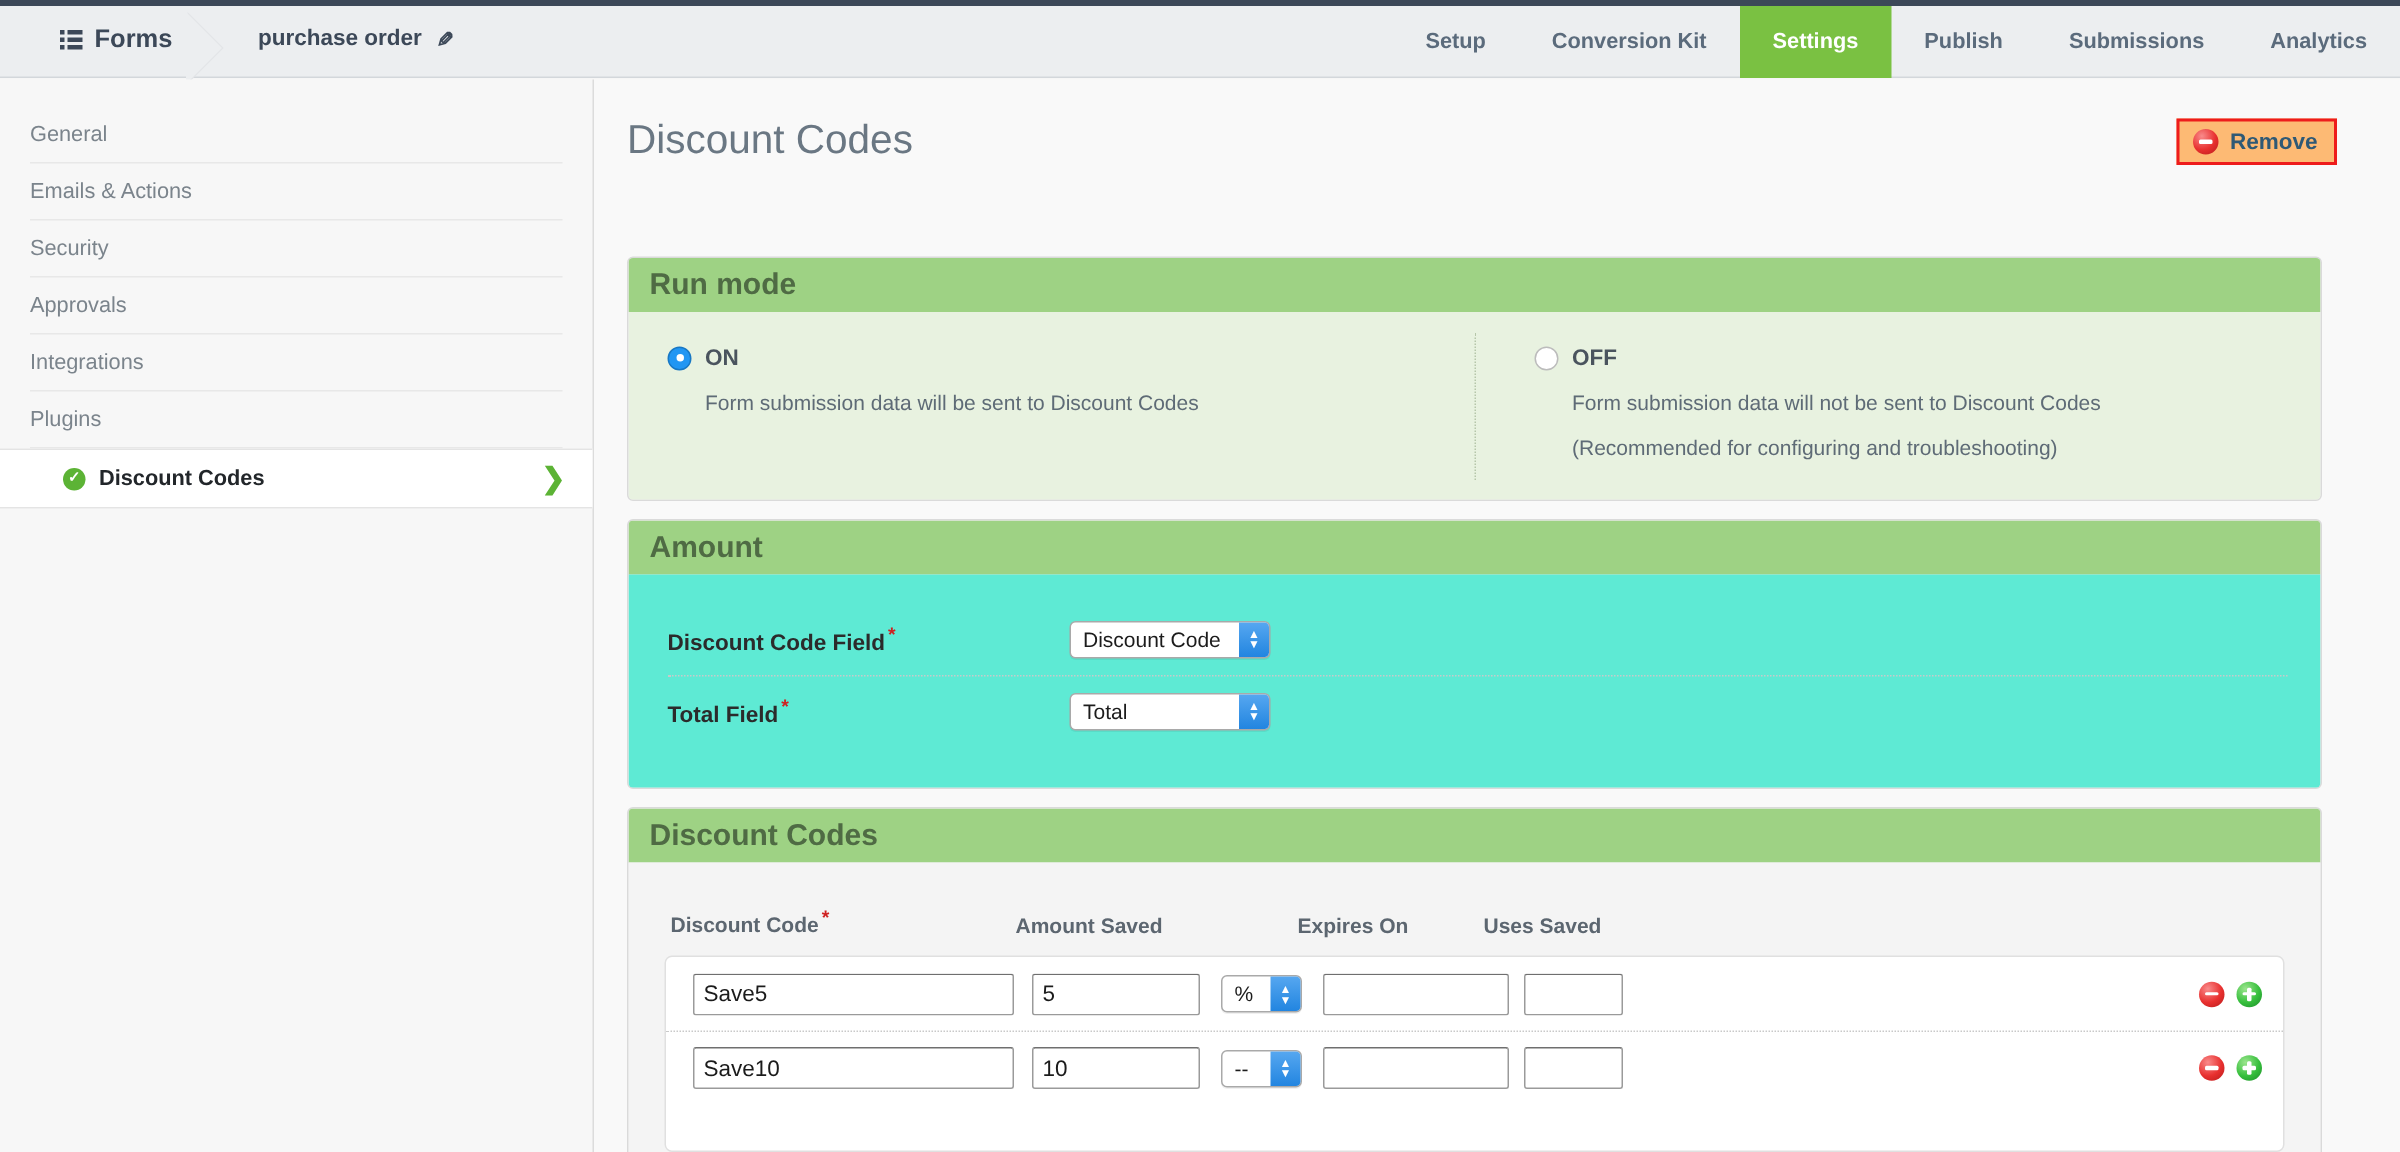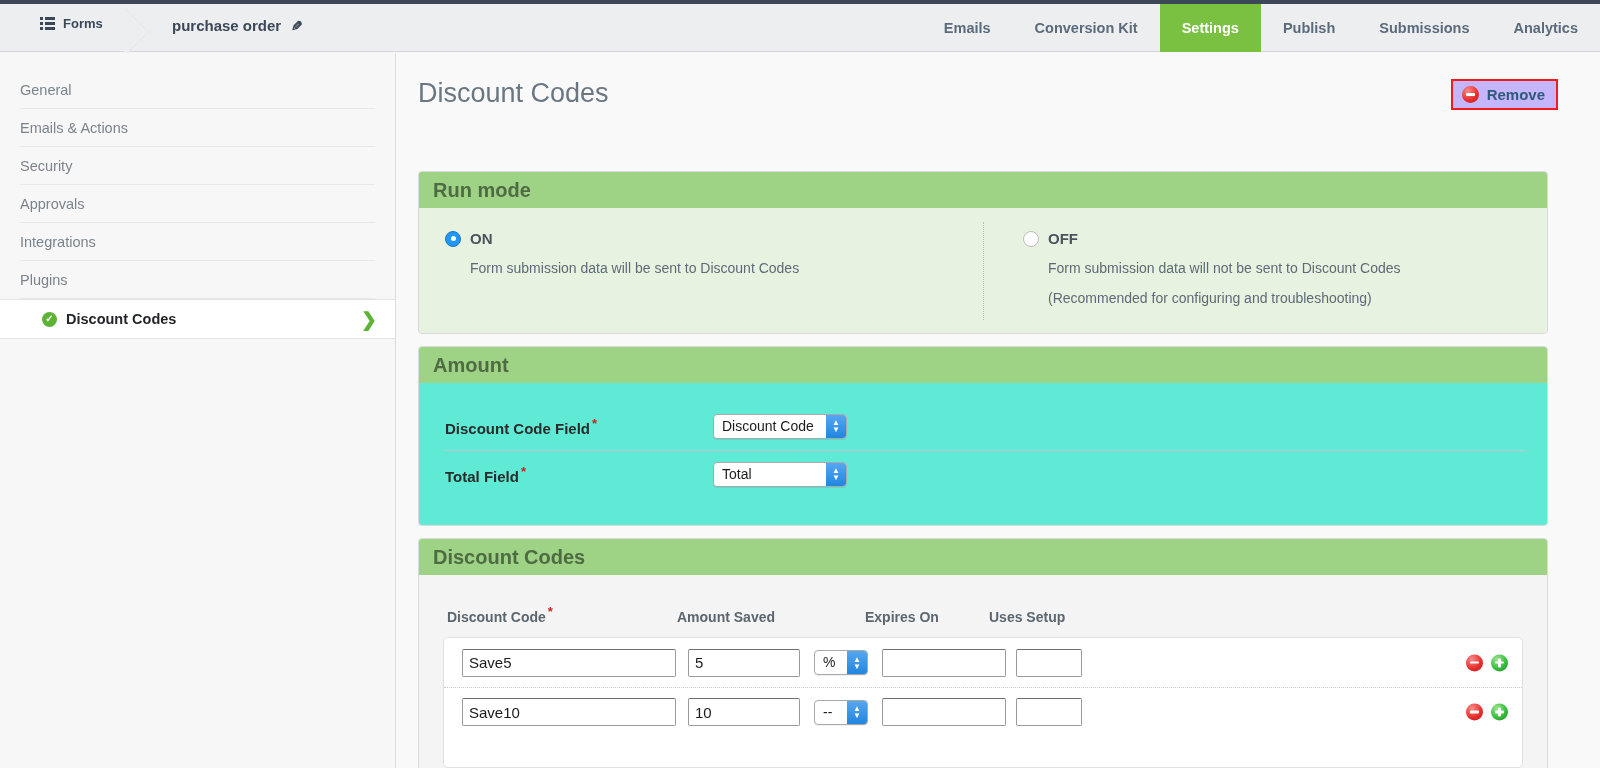--- a/index.html
+++ b/index.html
@@ -18,21 +18,21 @@
 
   
   .topbar {
     position: absolute; top: 4px; left: 0; width: 1600px; height: 48px;
     background: #eceef0;
     border-bottom: 1px solid #d3d7db;
   }
   .crumb-forms {
     position: absolute; left: 40px; top: 12px;
     display: flex; align-items: center; gap: 8px;
-    color: #3c4858; font-weight: bold; font-size: 13px;
+    color: #3c4858; font-weight: bold; font-size: 17px;
   }
   .forms-icon { display: inline-block; width: 15px; height: 13px; position: relative; }
   .forms-icon i {
     position: absolute; left: 0; width: 3px; height: 3px; background: #3c4858;
   }
   .forms-icon b {
     position: absolute; left: 5px; width: 10px; height: 3px; background: #3c4858;
   }
   .forms-icon .r0 { top: 0; } .forms-icon .r1 { top: 5px; } .forms-icon .r2 { top: 10px; }
 
@@ -110,21 +110,21 @@
     background: #f9f9f9; overflow: hidden;
   }
   .page-title {
     position: absolute; left: 22px; top: 25px;
     font-size: 27px; color: #6a7783; font-weight: normal;
   }
   .remove-btn-wrap {
     position: absolute; right: 42px; top: 26px;
     border: 2px solid #ee1c1c;
     padding: 5px 11px 5px 9px;
-    background: #c4b5fd;
+    background: #fdba74;
   }
   .remove-btn {
     display: flex; align-items: center; gap: 8px;
     color: #2f5975; font-weight: bold; font-size: 15px;
     cursor: pointer;
   }
   .minus-circle {
     width: 17px; height: 17px; border-radius: 50%;
     background: radial-gradient(circle at 35% 28%, #f98b8b 0%, #e8302f 55%, #b71b1b 100%);
     display: inline-flex; align-items: center; justify-content: center;
@@ -287,21 +287,21 @@
   <div class="crumb-sep"></div>
   <div class="crumb-sep2"></div>
 
   <div class="crumb-title">
     <span>purchase order</span>
     <span class="pencil-icon">✎</span>
   </div>
 
   <div class="nav-tabs">
     <div class="nav-tab">
-        <span>Emails</span>
+        <span>Setup</span>
       </div>
     <div class="nav-tab">
         <span>Conversion Kit</span>
       </div>
     <div class="nav-tab active">
         <span>Settings</span>
       </div>
     <div class="nav-tab">
         <span>Publish</span>
       </div>
@@ -412,21 +412,21 @@
   <div class="panel" id="panel-codes">
     <div class="panel-head">Discount Codes</div>
     <div class="codes-body">
 
       <div class="codes-head-row">
         <div class="ch c1">
           <span>Discount Code</span><span class="req">*</span>
         </div>
         <div class="ch c2">Amount Saved</div>
         <div class="ch c3">Expires On</div>
-        <div class="ch c4">Uses Setup</div>
+        <div class="ch c4">Uses Saved</div>
       </div>
 
       <div class="codes-card">
 
         <div class="code-row">
           <input class="txt code" value="Save5" style="">
           <input class="txt amt" value="5" style="">
           <div class="sel small unit-sel">
             <span class="sel-val">%</span>
             <span class="sel-arrow">

